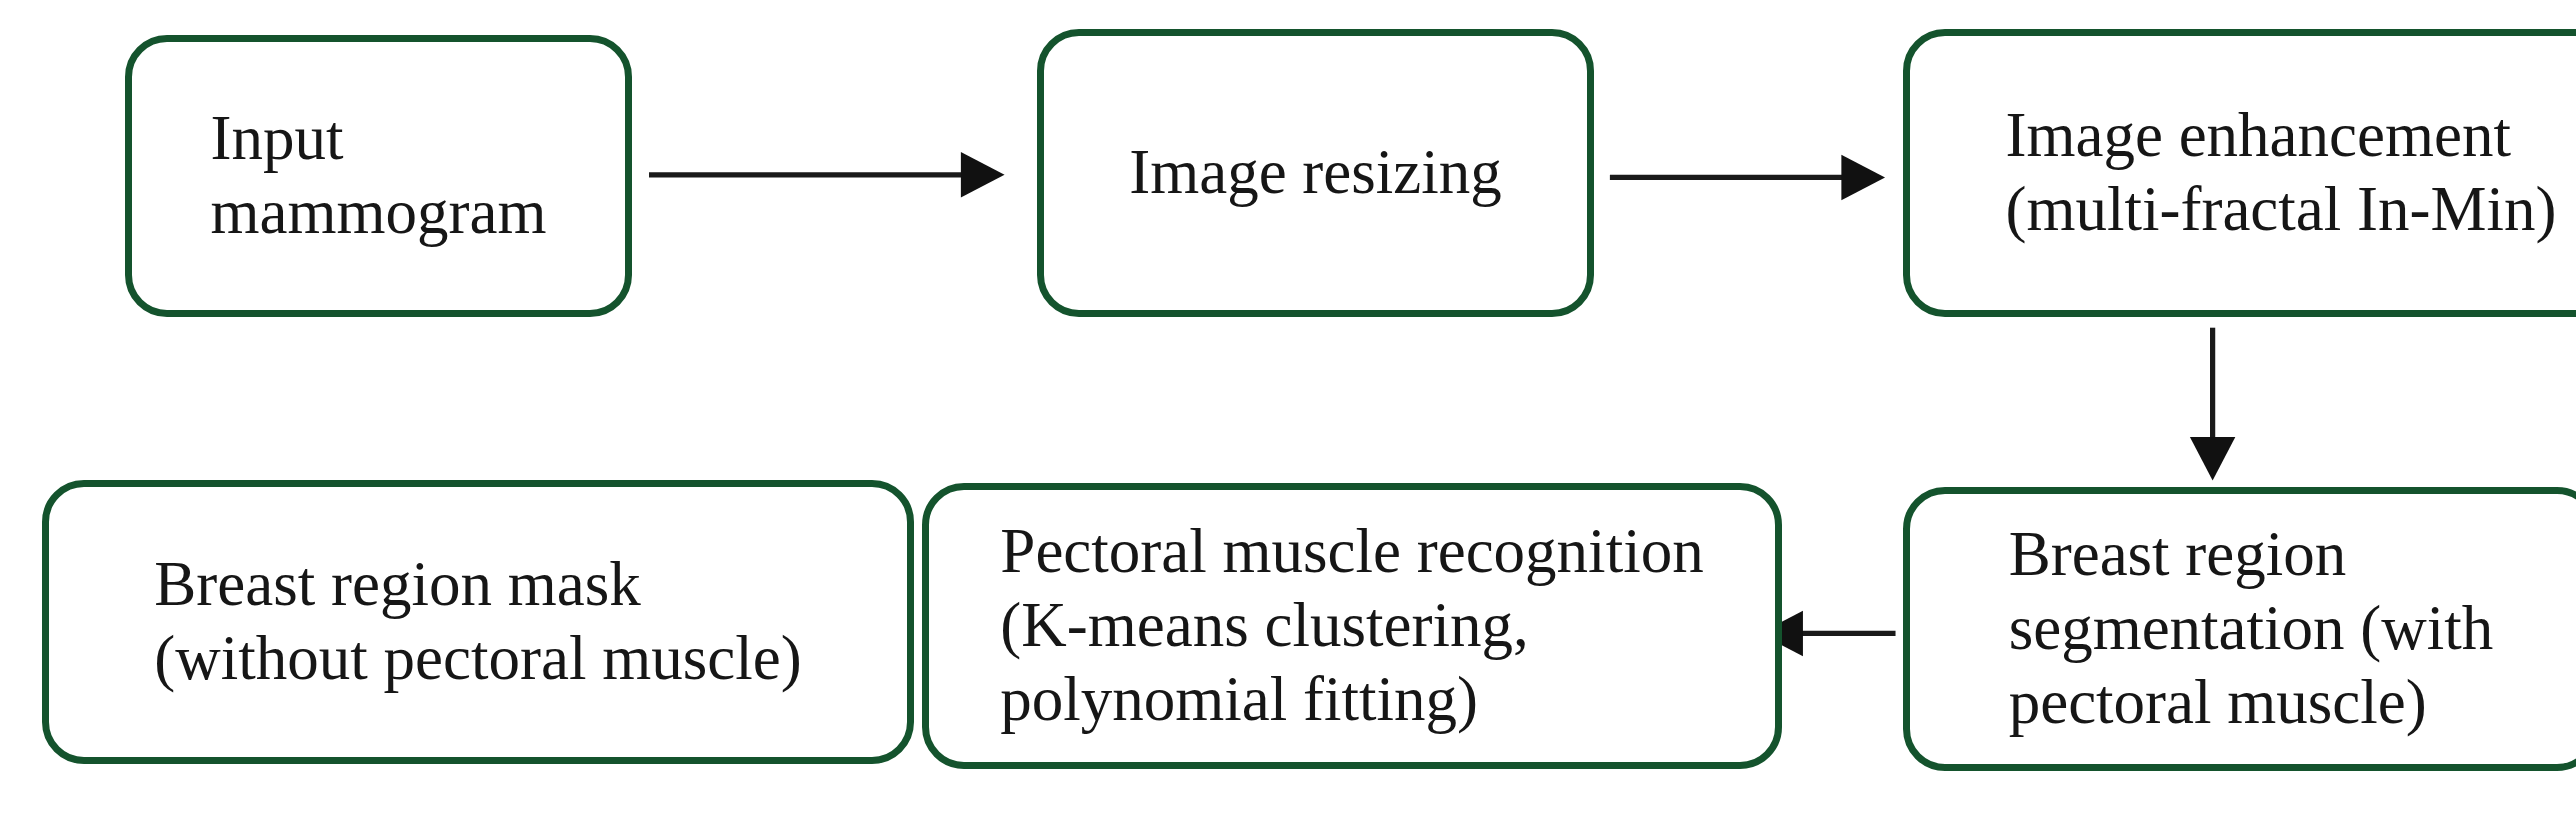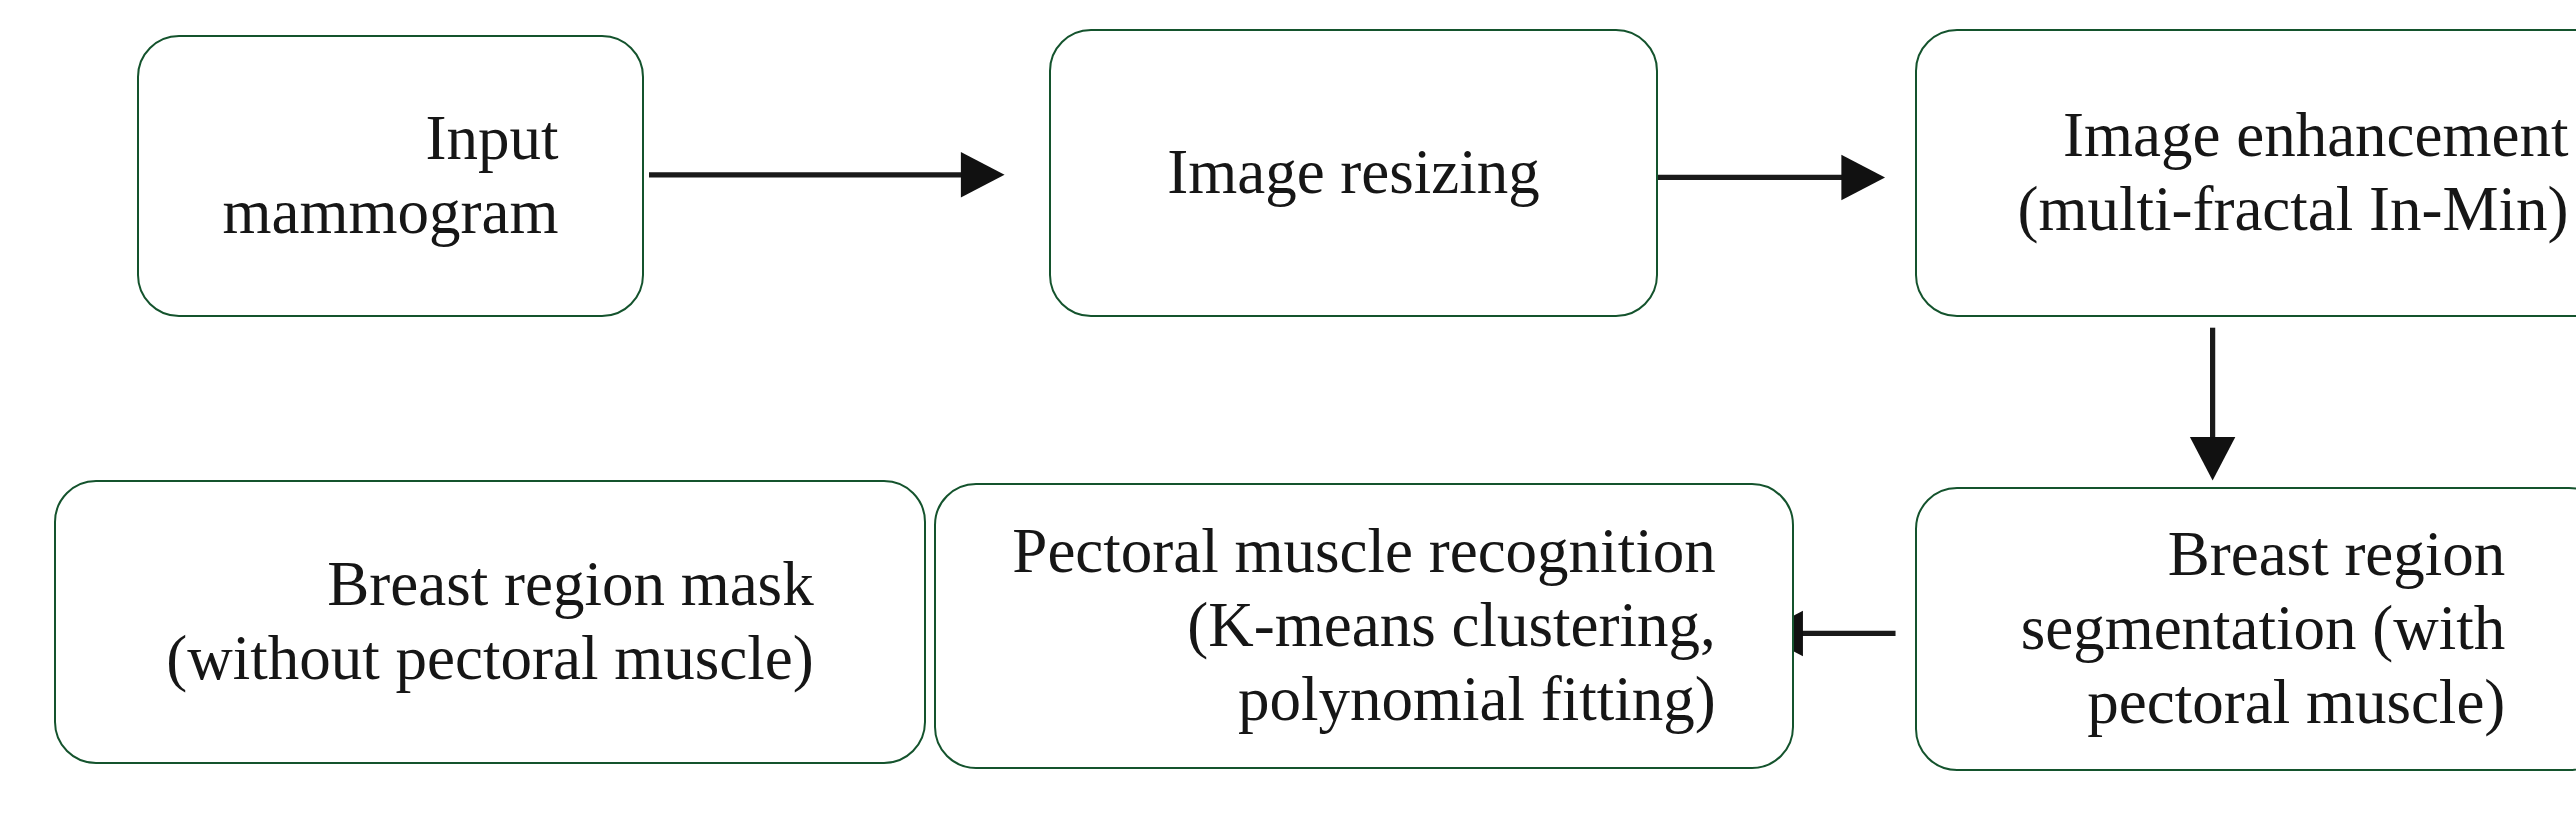--- a/index.html
+++ b/index.html
@@ -12,39 +12,38 @@
     width: 2576px;
     height: 817px;
     background: #ffffff;
     font-family: "Liberation Serif", "DejaVu Serif", serif;
     overflow: hidden;
   }
   .node {
     position: absolute;
     box-sizing: border-box;
     background: #ffffff;
-    border: 2px solid #14532d;
+    border: 7px solid #14532d;
     border-radius: 42px;
     display: flex;
     align-items: center;
     justify-content: center;
-    text-align: right;
-    margin-left: 12px;
+    text-align: left;
   }
   .node .label {
     white-space: pre-line;
     font-size: 63px;
     line-height: 1.17;
     color: #161616;
     letter-spacing: 0px;
     padding: 0 12.2px;
   }
   
   #node-input-mammogram          { left: 125px;  top: 35px;  width: 507px; height: 282px; }
-  #node-image-resizing           { left: 1037px; top: 29px;  width: 609px; height: 288px; }
+  #node-image-resizing           { left: 1037px; top: 29px;  width: 557px; height: 288px; }
   #node-image-enhancement        { left: 1903px; top: 29px;  width: 756px; height: 288px; }
   #node-breast-region-segmentation { left: 1903px; top: 487px; width: 696px; height: 284px; }
   #node-pectoral-muscle-recognition { left: 922px; top: 483px; width: 860px; height: 286px; }
   #node-breast-region-mask       { left: 42px;   top: 480px; width: 872px; height: 284px; }
 
   .arrows {
     position: absolute;
     left: 0; top: 0;
     width: 2576px;
     height: 817px;

